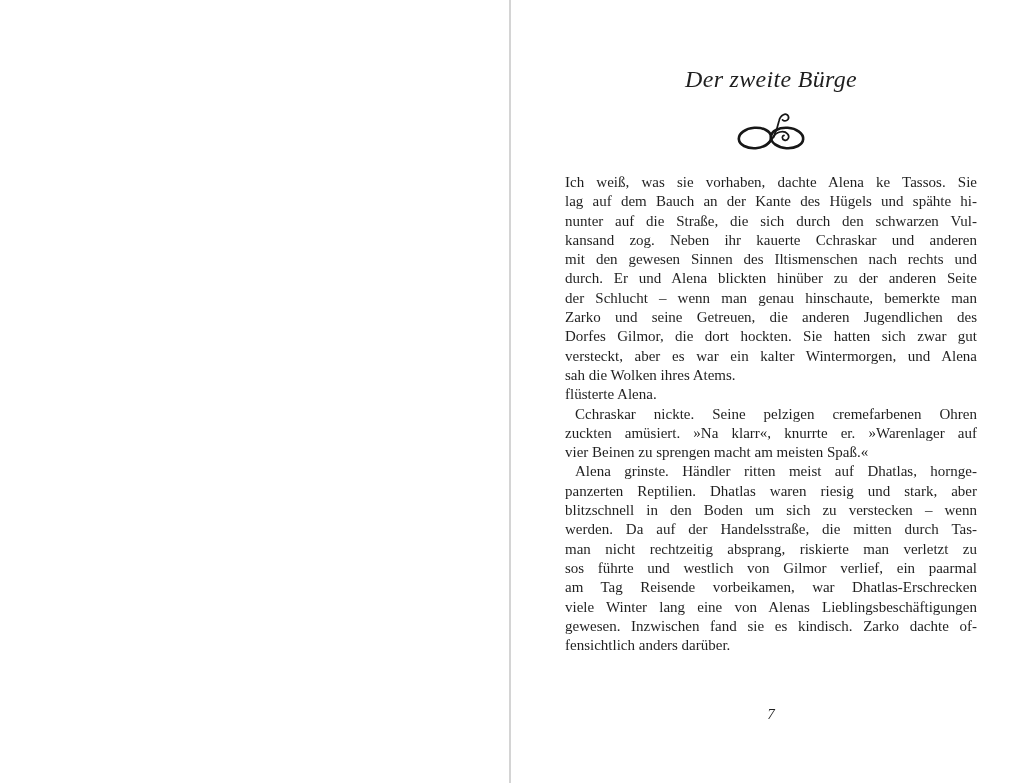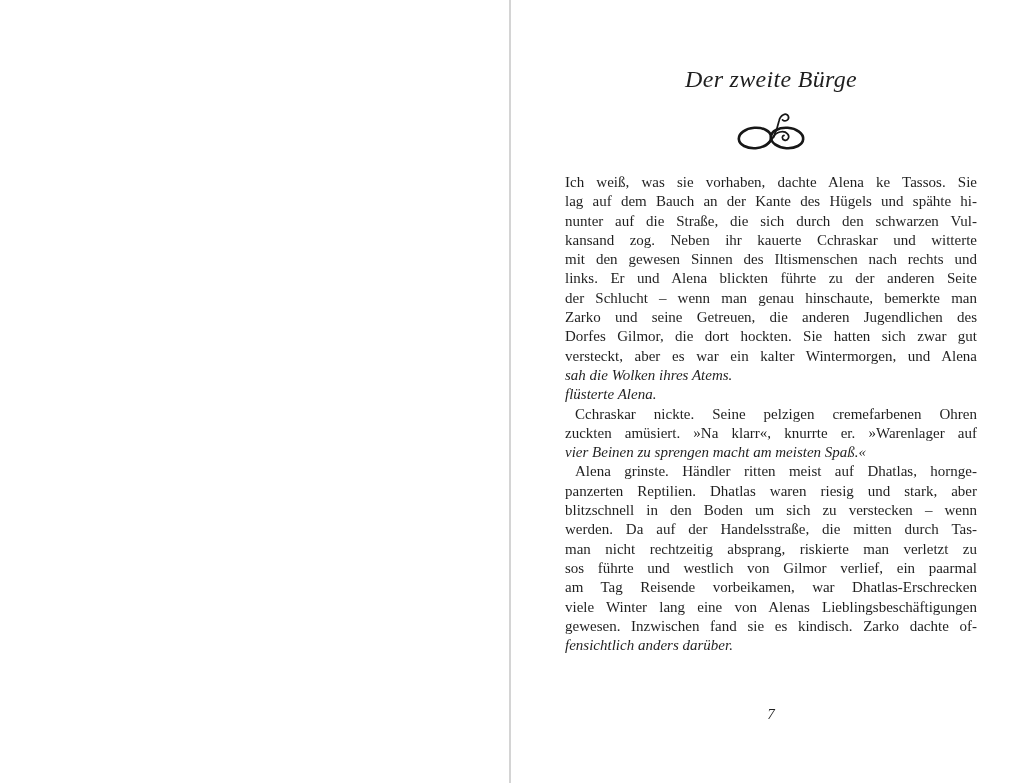--- a/index.html
+++ b/index.html
@@ -22,21 +22,21 @@
     text-align:center;font-style:italic;font-size:24px;line-height:26px;
     letter-spacing:0.3px;color:var(--text);
   }
   .ornament{position:absolute;top:109px;left:0;width:412px;text-align:center;}
   .ornament svg{display:inline-block;}
   .body-text{
     position:absolute;top:173px;left:0;width:412px;
     font-size:15px;line-height:19.3px;color:var(--text);
   }
   .line{text-align:justify;text-align-last:justify;}
-  .line.last{text-align-last:left;font-style:italic;}
+  .line.last{text-align-last:left;}
   .line.indent{text-indent:10px;}
   .page-number{
     position:absolute;top:706px;left:0;width:412px;
     text-align:center;font-style:italic;font-size:15px;color:var(--text);
   }
 </style>
 </head>
 <body>
 
 <div class="spread">
@@ -55,23 +55,23 @@
             <path d="M29,36.5 C36.5,31.5 40,21 42,12 C43.2,5.5 49.5,3.2 51.3,7.2 C52.8,10.8 48,13.5 45.5,10.8" stroke-width="1.7"></path>
             <path d="M36.5,28.5 C38.5,22.5 47,21 50.5,24.8 C53.2,27.6 51,32.2 47.3,31.1 C44.6,30.3 44.8,26.8 47,26.4" stroke-width="1.7"></path>
           </g>
         </svg>
       </div>
 
       <div class="body-text">
           <div class="line">Ich weiß, was sie vorhaben, dachte Alena ke Tassos. Sie</div>
           <div class="line">lag auf dem Bauch an der Kante des Hügels und spähte hi-</div>
           <div class="line">nunter auf die Straße, die sich durch den schwarzen Vul-</div>
-          <div class="line">kansand zog. Neben ihr kauerte Cchraskar und witterte</div>
+          <div class="line">kansand zog. Neben ihr kauerte Cchraskar und anderen</div>
           <div class="line">mit den gewesen Sinnen des Iltismenschen nach rechts und</div>
-          <div class="line">links. Er und Alena blickten führte zu der anderen Seite</div>
+          <div class="line">durch. Er und Alena blickten hinüber zu der anderen Seite</div>
           <div class="line">der Schlucht – wenn man genau hinschaute, bemerkte man</div>
           <div class="line">Zarko und seine Getreuen, die anderen Jugendlichen des</div>
           <div class="line">Dorfes Gilmor, die dort hockten. Sie hatten sich zwar gut</div>
           <div class="line">versteckt, aber es war ein kalter Wintermorgen, und Alena</div>
           <div class="line last">sah die Wolken ihres Atems.</div>
           <div class="line last">flüsterte Alena.</div>
           <div class="line indent">Cchraskar nickte. Seine pelzigen cremefarbenen Ohren</div>
           <div class="line">zuckten amüsiert. »Na klarr«, knurrte er. »Warenlager auf</div>
           <div class="line last">vier Beinen zu sprengen macht am meisten Spaß.«</div>
           <div class="line indent">Alena grinste. Händler ritten meist auf Dhatlas, hornge-</div>

